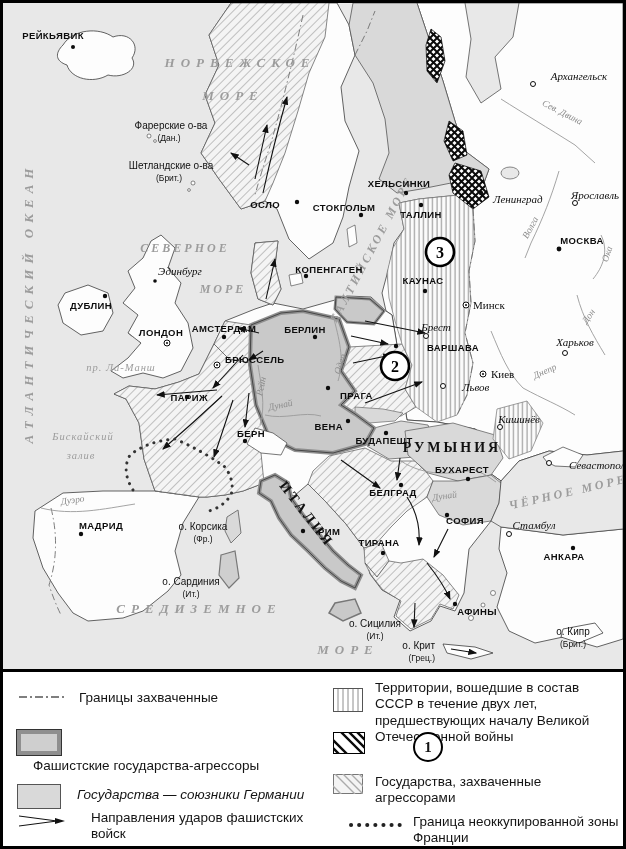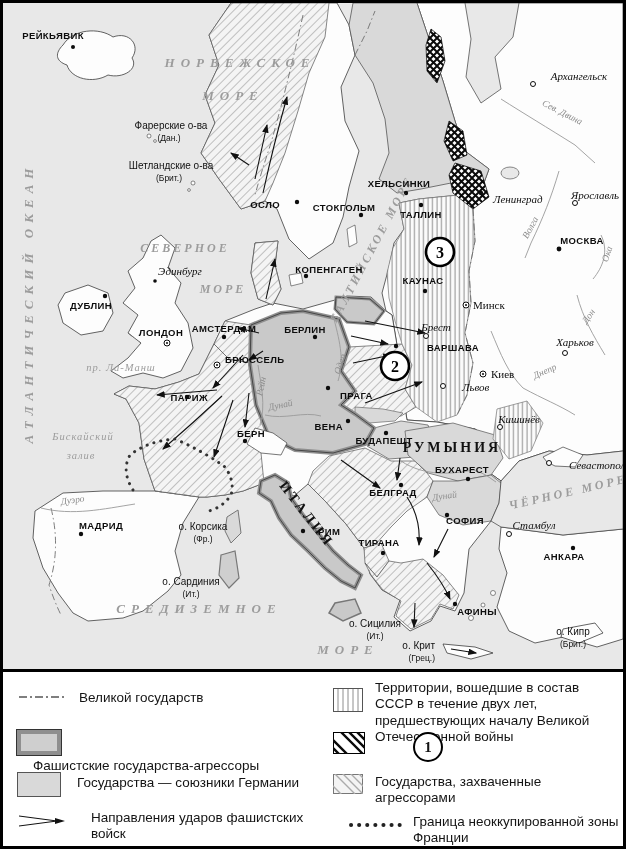--- a/index.html
+++ b/index.html
@@ -343,29 +343,29 @@
       </g>
     </svg>
   </div>
 
   <div class="legend">
 
     <div class="lg-item" style="left:14px;top:18px;width:300px;">
       <svg class="lg-sym" width="52" height="14">
         <line x1="2" y1="7" x2="50" y2="7" stroke="#555" stroke-width="1.4" stroke-dasharray="8 3 2 3"></line>
       </svg>
-      <div class="lg-label" style="margin-left:10px;">Великой государств</div>
+      <div class="lg-label" style="margin-left:10px;">Границы захваченные</div>
     </div>
 
     <div class="lg-item" style="left:14px;top:58px;width:300px;flex-direction:column;">
       <span class="sw sw-aggr lg-sym"></span>
       <div class="lg-label" style="margin-left:16px;margin-top:3px;">Фашистские государства-агрессоры</div>
     </div>
 
-    <div class="lg-item" style="left:14px;top:100px;width:300px;">
+    <div class="lg-item" style="left:14px;top:112px;width:300px;font-style:italic;">
       <span class="sw sw-ally lg-sym"></span>
       <div class="lg-label" style="margin-left:16px;margin-top:3px;">Государства — союзники Германии</div>
     </div>
 
     <div class="lg-item" style="left:14px;top:138px;width:300px;">
       <svg class="lg-sym" width="52" height="20">
         <path d="M2,6 L40,11 M2,16 L40,11" stroke="#111" stroke-width="1" fill="none"></path>
         <path d="M38,8 L48,11 L38,14 Z" fill="#111"></path>
       </svg>
       <div class="lg-label" style="margin-left:22px;width:230px;">Направления ударов фашистских войск</div>

